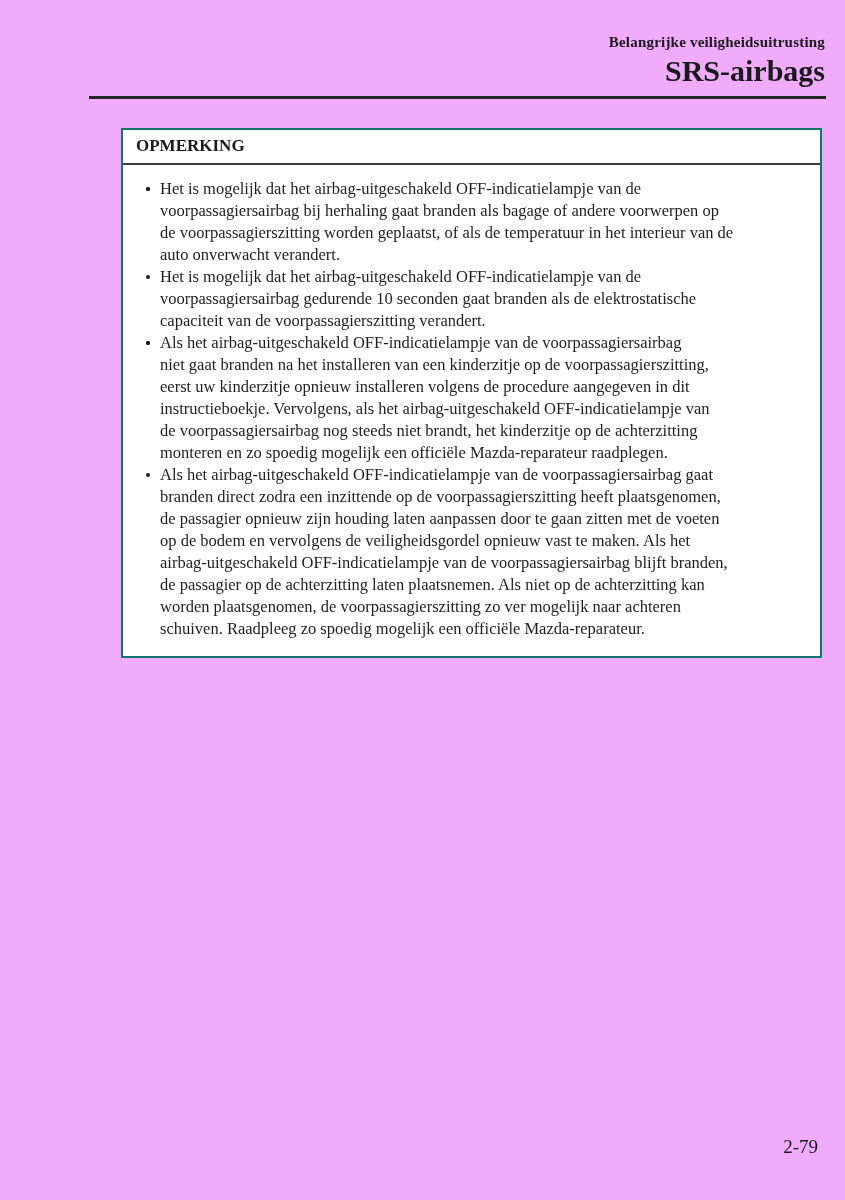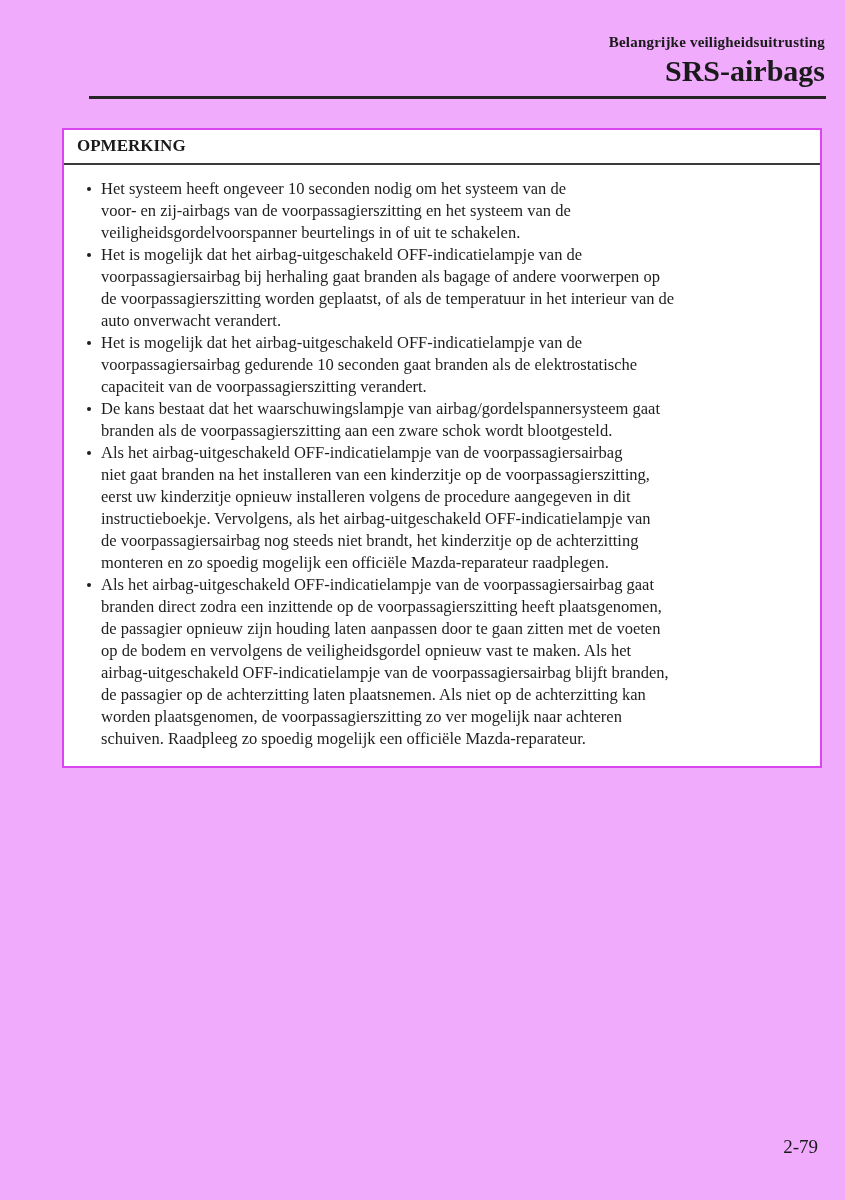--- a/index.html
+++ b/index.html
@@ -34,22 +34,22 @@
     line-height: 1.1;
     color: #1a1a1a;
   }
   .header-rule {
     margin: 9px 36px 0 72px;
     border: none;
     border-top: 3px solid #262626;
     height: 0;
   }
   .note-box {
-    margin: 29px 40px 0 45px;
-    border: 2px solid #d946ef;
+    margin: 29px 40px 0 104px;
+    border: 2px solid #0f766e;
     background: #ffffff;
   }
   .note-box-title {
     padding: 6px 14px 7px 13px;
     border-bottom: 2px solid #3a3a3a;
     font-size: 17px;
     font-weight: bold;
     color: #1a1a1a;
   }
   .note-list {
@@ -93,32 +93,29 @@
   <header class="page-header">
     <div class="section-label">Belangrijke veiligheidsuitrusting</div>
     <h1 class="page-title">SRS-airbags</h1>
   </header>
 
   <div class="header-rule"></div>
 
   <section class="note-box">
     <div class="note-box-title">OPMERKING</div>
     <ul class="note-list">
-      <li class="note-item"><span class="bullet-dot"></span><span>Het systeem heeft ongeveer 10 seconden nodig om het systeem van de
-voor- en zij-airbags van de voorpassagierszitting en het systeem van de
-veiligheidsgordelvoorspanner beurtelings in of uit te schakelen.</span></li>
+      <li class="note-item"><span class="bullet-dot"></span></li>
       <li class="note-item"><span class="bullet-dot"></span><span>Het is mogelijk dat het airbag-uitgeschakeld OFF-indicatielampje van de
 voorpassagiersairbag bij herhaling gaat branden als bagage of andere voorwerpen op
 de voorpassagierszitting worden geplaatst, of als de temperatuur in het interieur van de
 auto onverwacht verandert.</span></li>
       <li class="note-item"><span class="bullet-dot"></span><span>Het is mogelijk dat het airbag-uitgeschakeld OFF-indicatielampje van de
 voorpassagiersairbag gedurende 10 seconden gaat branden als de elektrostatische
 capaciteit van de voorpassagierszitting verandert.</span></li>
-      <li class="note-item"><span class="bullet-dot"></span><span>De kans bestaat dat het waarschuwingslampje van airbag/gordelspannersysteem gaat
-branden als de voorpassagierszitting aan een zware schok wordt blootgesteld.</span></li>
+      <li class="note-item"><span class="bullet-dot"></span></li>
       <li class="note-item"><span class="bullet-dot"></span><span>Als het airbag-uitgeschakeld OFF-indicatielampje van de voorpassagiersairbag
 niet gaat branden na het installeren van een kinderzitje op de voorpassagierszitting,
 eerst uw kinderzitje opnieuw installeren volgens de procedure aangegeven in dit
 instructieboekje. Vervolgens, als het airbag-uitgeschakeld OFF-indicatielampje van
 de voorpassagiersairbag nog steeds niet brandt, het kinderzitje op de achterzitting
 monteren en zo spoedig mogelijk een officiële Mazda-reparateur raadplegen.</span></li>
       <li class="note-item"><span class="bullet-dot"></span><span>Als het airbag-uitgeschakeld OFF-indicatielampje van de voorpassagiersairbag gaat
 branden direct zodra een inzittende op de voorpassagierszitting heeft plaatsgenomen,
 de passagier opnieuw zijn houding laten aanpassen door te gaan zitten met de voeten
 op de bodem en vervolgens de veiligheidsgordel opnieuw vast te maken. Als het

